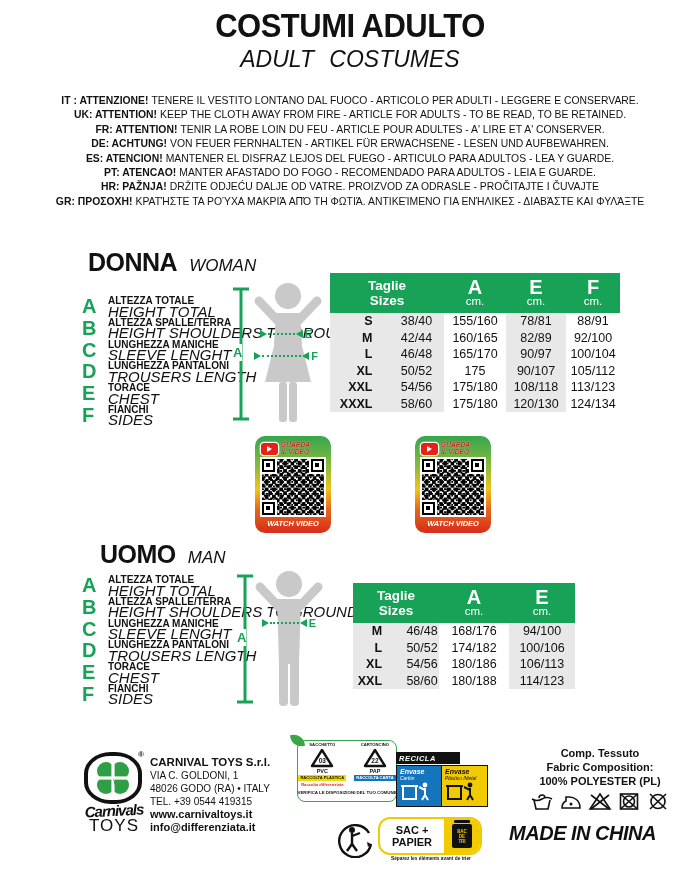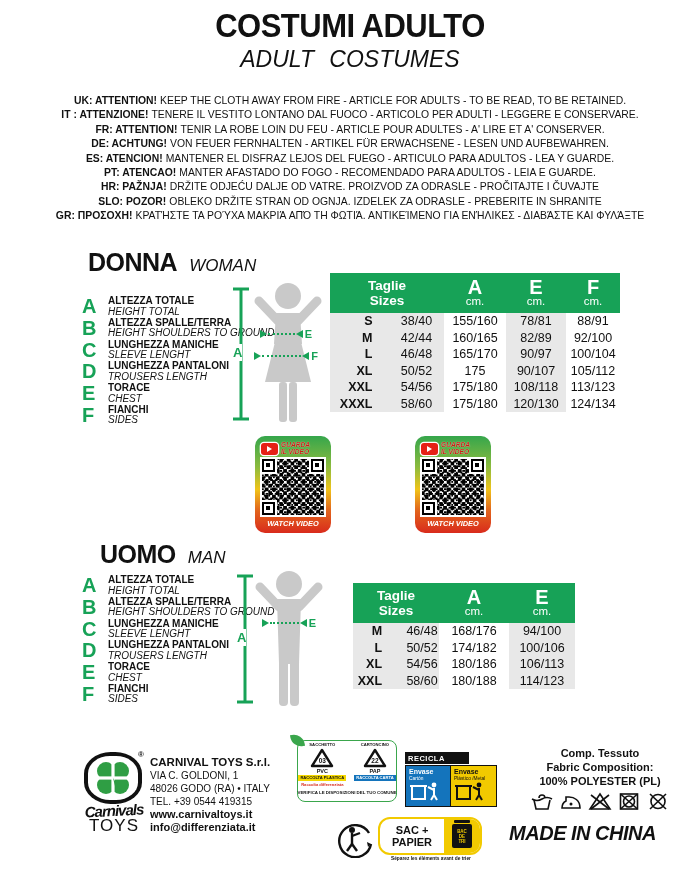--- a/index.html
+++ b/index.html
@@ -19,21 +19,21 @@
 
   
   .sec-head{font-size:25px;font-weight:bold;letter-spacing:-.5px;}
   .sec-head .en{font-weight:normal;font-style:italic;font-size:17px;letter-spacing:0;margin-left:12px;}
 
   
   .mlist{width:200px;}
   .mi{display:flex;height:21.8px;align-items:flex-start;}
   .mi-letter{width:26px;font-size:20px;font-weight:bold;color:#17a257;line-height:20px;flex:none;}
   .mi-it{font-size:10px;font-weight:bold;line-height:10.5px;white-space:nowrap;}
-  .mi-en{font-size:10px;font-style:italic;line-height:9.5px;white-space:nowrap;}
+  .mi-en{font-size:15px;font-style:italic;line-height:9.5px;white-space:nowrap;}
 
   
   .abracket{width:18px;}
   .abracket svg{display:block;}
   .bracket-letter{position:absolute;left:1px;font-size:13px;font-weight:bold;color:#17a257;
                   background:#fff;padding:1px 0;}
 
   
   .marrow{display:flex;align-items:center;height:12px;}
   .tri-r{width:0;height:0;border-top:4px solid transparent;border-bottom:4px solid transparent;
@@ -106,21 +106,21 @@
   .rb-label{font-size:4.2px;font-weight:bold;line-height:4.6px;text-align:center;}
   .rb-tri{position:relative;width:24px;height:20px;}
   .rb-num{position:absolute;left:0;right:0;top:9px;text-align:center;font-size:6.5px;font-weight:bold;}
   .rb-mat{font-size:5.5px;font-weight:bold;line-height:6px;}
   .rb-strip{font-size:4.1px;font-weight:bold;padding:1px 2px;line-height:4.4px;margin-top:1px;white-space:nowrap;}
   .strip-y{background:#f5d800;color:#111;}
   .strip-r{color:#d92b1c;background:none;font-size:4.1px;}
   .strip-b{background:#1474bc;color:#fff;}
   .rb-note{font-size:4.4px;font-weight:bold;margin-top:2px;white-space:nowrap;}
 
-  .recicla{left:405px;top:752px;width:94px;}
+  .recicla{left:396px;top:752px;width:94px;font-style:italic;}
   .recicla-title{width:58px;background:#111;color:#fff;font-size:7.5px;font-weight:bold;
                  padding:1.5px 3px;letter-spacing:.5px;}
   .recicla-panels{display:flex;margin-top:1px;}
   .panel{width:46px;height:42px;box-sizing:border-box;border:1.2px solid #111;padding:2px 3px;}
   .panel-blue{background:#1474bc;color:#fff;}
   .panel-yellow{background:#f2ca00;color:#111;border-left:none;}
   .p-l1{font-size:7px;font-weight:bold;line-height:7.5px;}
   .p-l2{font-size:4.8px;line-height:5.5px;}
 
   .fabric{left:505px;top:746px;width:190px;text-align:center;}
@@ -144,28 +144,27 @@
 </style>
 </head>
 <body>
 
 <div class="page">
 
   <div class="abs title">COSTUMI ADULTO</div>
   <div class="abs subtitle">ADULT COSTUMES</div>
 
   <div class="abs warnings">
+    <div class="warn-line"><b>IT : ATTENZIONE!</b><span>TENERE IL VESTITO LONTANO DAL FUOCO - ARTICOLO PER ADULTI - LEGGERE E CONSERVARE.</span></div>
     <div class="warn-line"><b>UK: ATTENTION!</b><span>KEEP THE CLOTH AWAY FROM FIRE - ARTICLE FOR ADULTS - TO BE READ, TO BE RETAINED.</span></div>
-    <div class="warn-line"><b>IT : ATTENZIONE!</b><span>TENERE IL VESTITO LONTANO DAL FUOCO - ARTICOLO PER ADULTI - LEGGERE E CONSERVARE.</span></div>
     <div class="warn-line"><b>FR: ATTENTION!</b><span>TENIR LA ROBE LOIN DU FEU - ARTICLE POUR ADULTES - A' LIRE ET A' CONSERVER.</span></div>
     <div class="warn-line"><b>DE: ACHTUNG!</b><span>VON FEUER FERNHALTEN - ARTIKEL FÜR ERWACHSENE - LESEN UND AUFBEWAHREN.</span></div>
     <div class="warn-line"><b>ES: ATENCION!</b><span>MANTENER EL DISFRAZ LEJOS DEL FUEGO - ARTICULO PARA ADULTOS - LEA Y GUARDE.</span></div>
     <div class="warn-line"><b>PT: ATENCAO!</b><span>MANTER AFASTADO DO FOGO - RECOMENDADO PARA ADULTOS - LEIA E GUARDE.</span></div>
     <div class="warn-line"><b>HR: PAŽNJA!</b><span>DRŽITE ODJEĆU DALJE OD VATRE. PROIZVOD ZA ODRASLE - PROČITAJTE I ČUVAJTE</span></div>
-    <div class="warn-line"><b>SLO: POZOR!</b><span>OBLEKO DRŽITE STRAN OD OGNJA. IZDELEK ZA ODRASLE - PREBERITE IN SHRANITE</span></div>
     <div class="warn-line"><b>GR: ΠΡΟΣΟΧΗ!</b><span>ΚΡΑΤΉΣΤΕ ΤΑ ΡΟΎΧΑ ΜΑΚΡΙΆ ΑΠΌ ΤΗ ΦΩΤΙΆ. ΑΝΤΙΚΕΊΜΕΝΟ ΓΙΑ ΕΝΉΛΙΚΕΣ - ΔΙΑΒΆΣΤΕ ΚΑΙ ΦΥΛΆΞΤΕ</span></div>
   </div>
 
   <div class="abs sec-head" style="left:88px;top:248px;">
     <span>DONNA</span><span class="en">WOMAN</span>
   </div>
 
   <div class="abs mlist" style="left:82px;top:296px;">
     <div class="mi">
         <span class="mi-letter">A</span>

